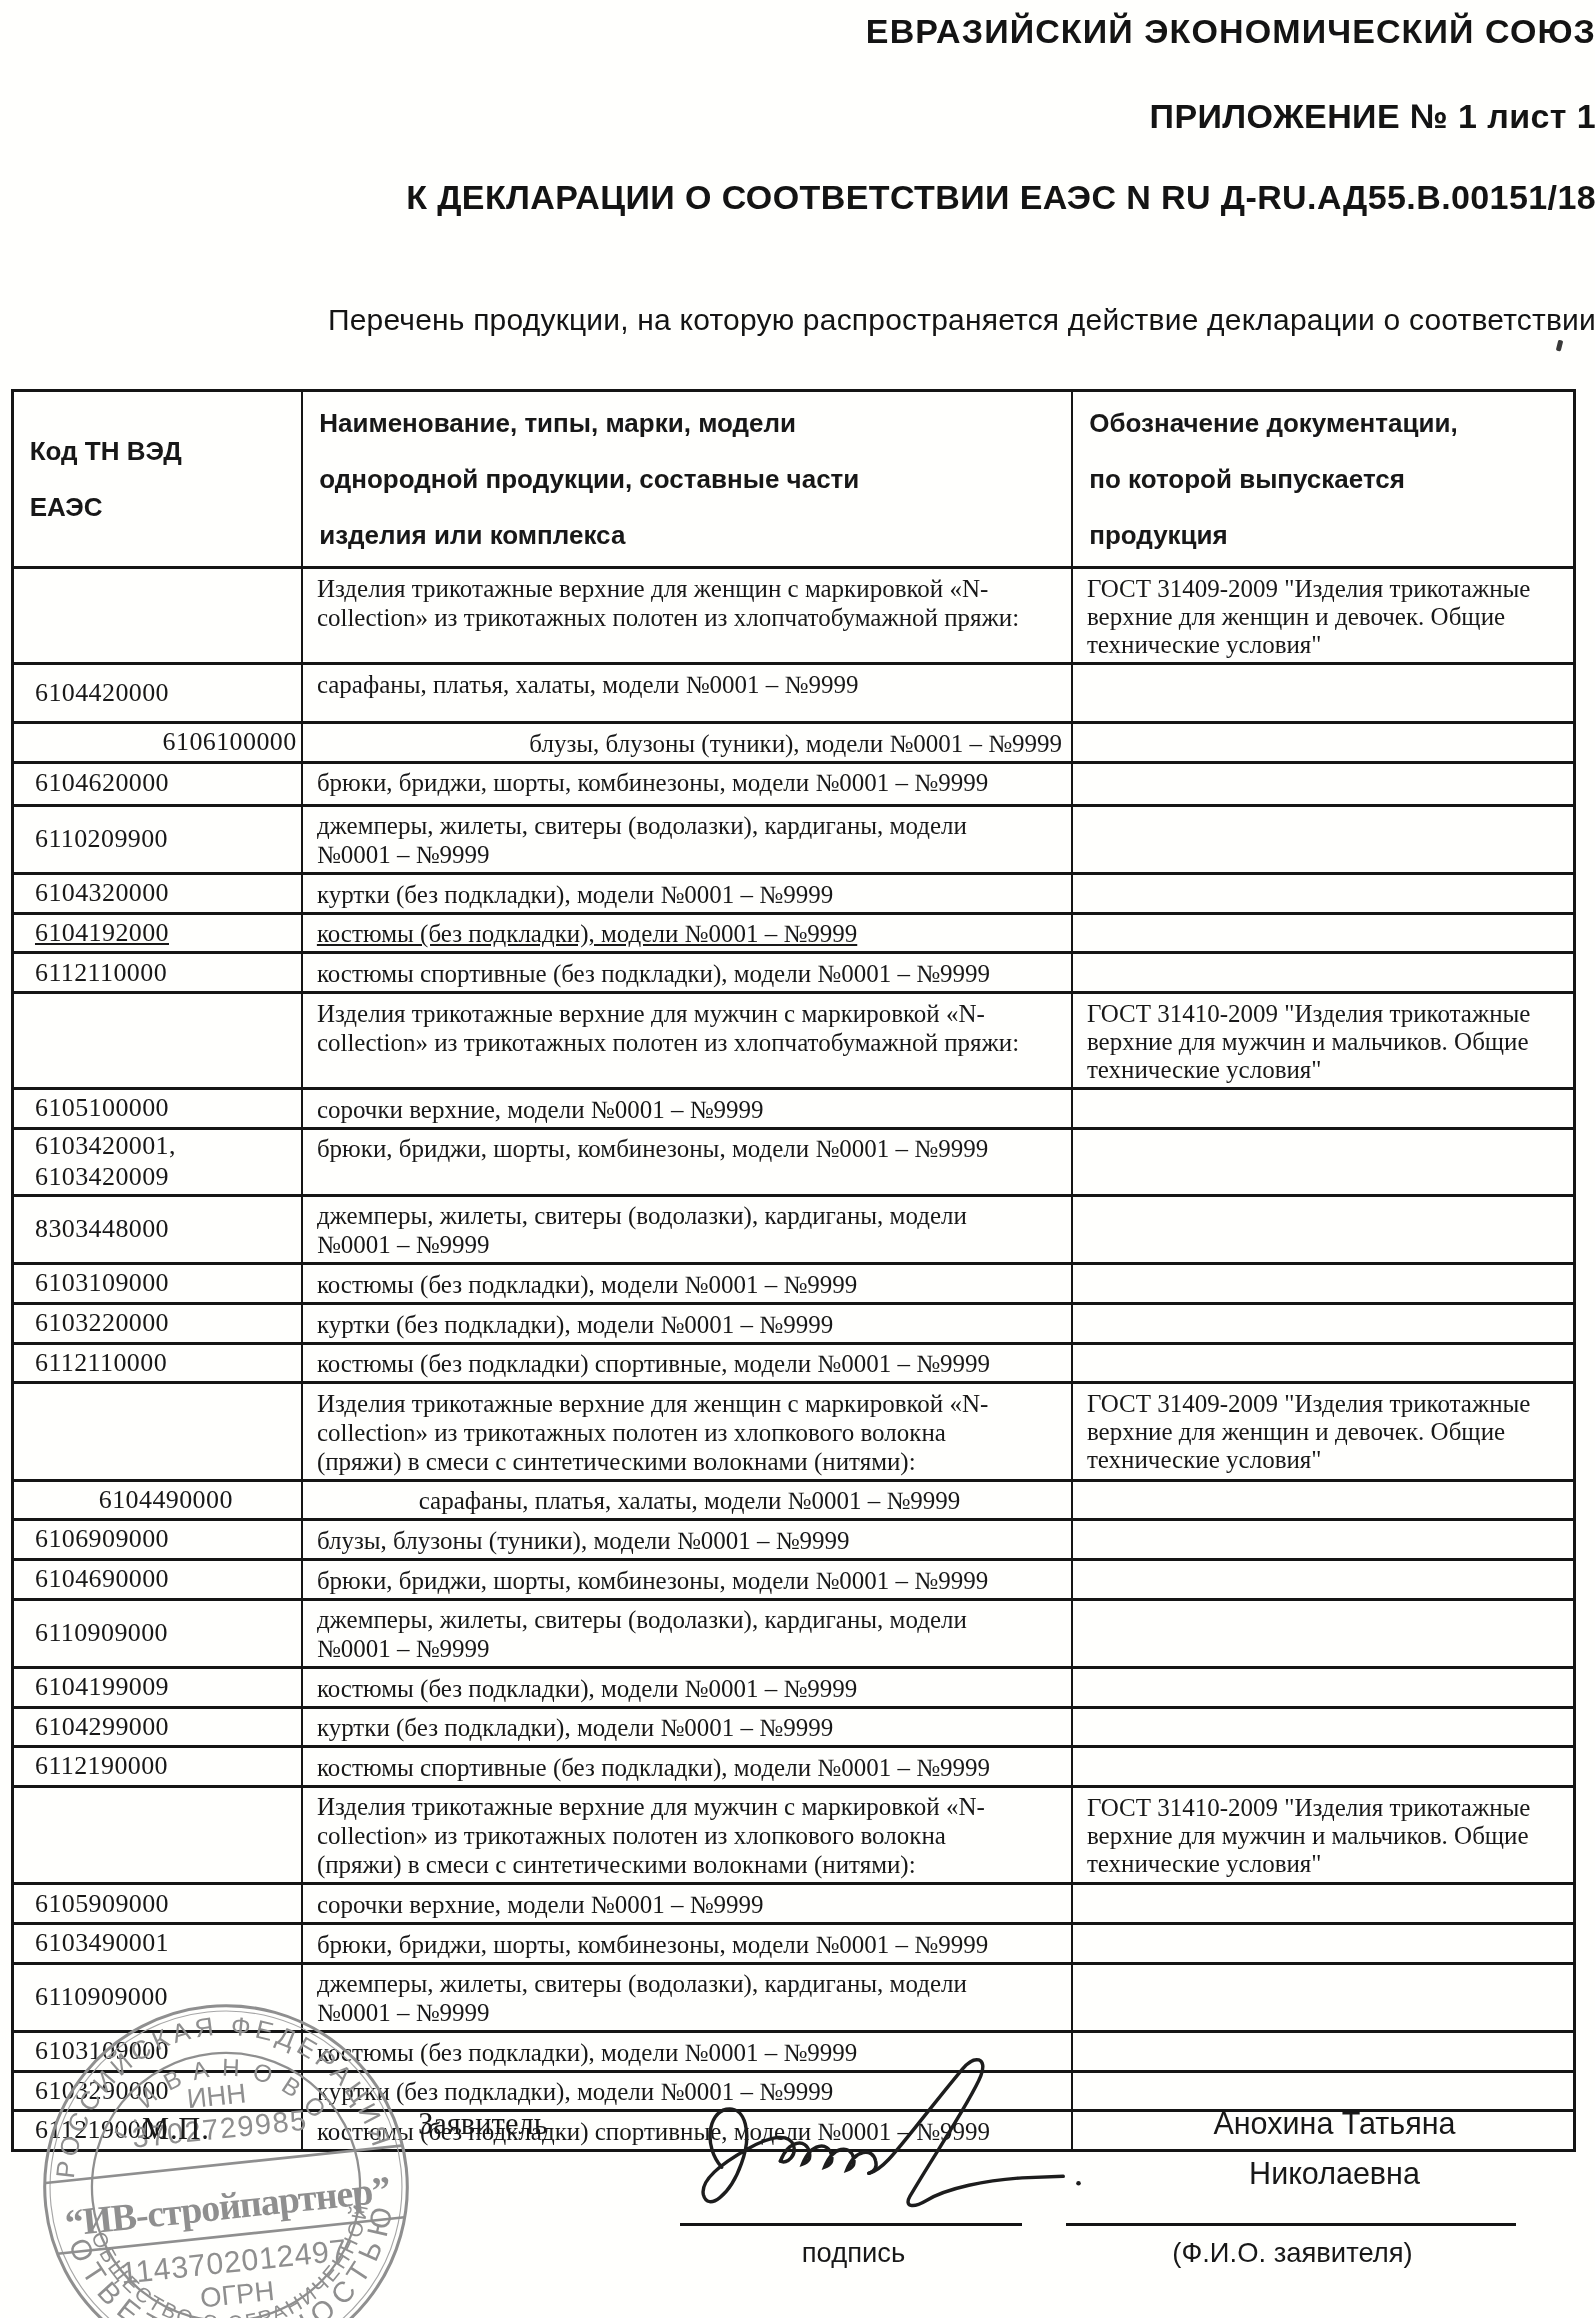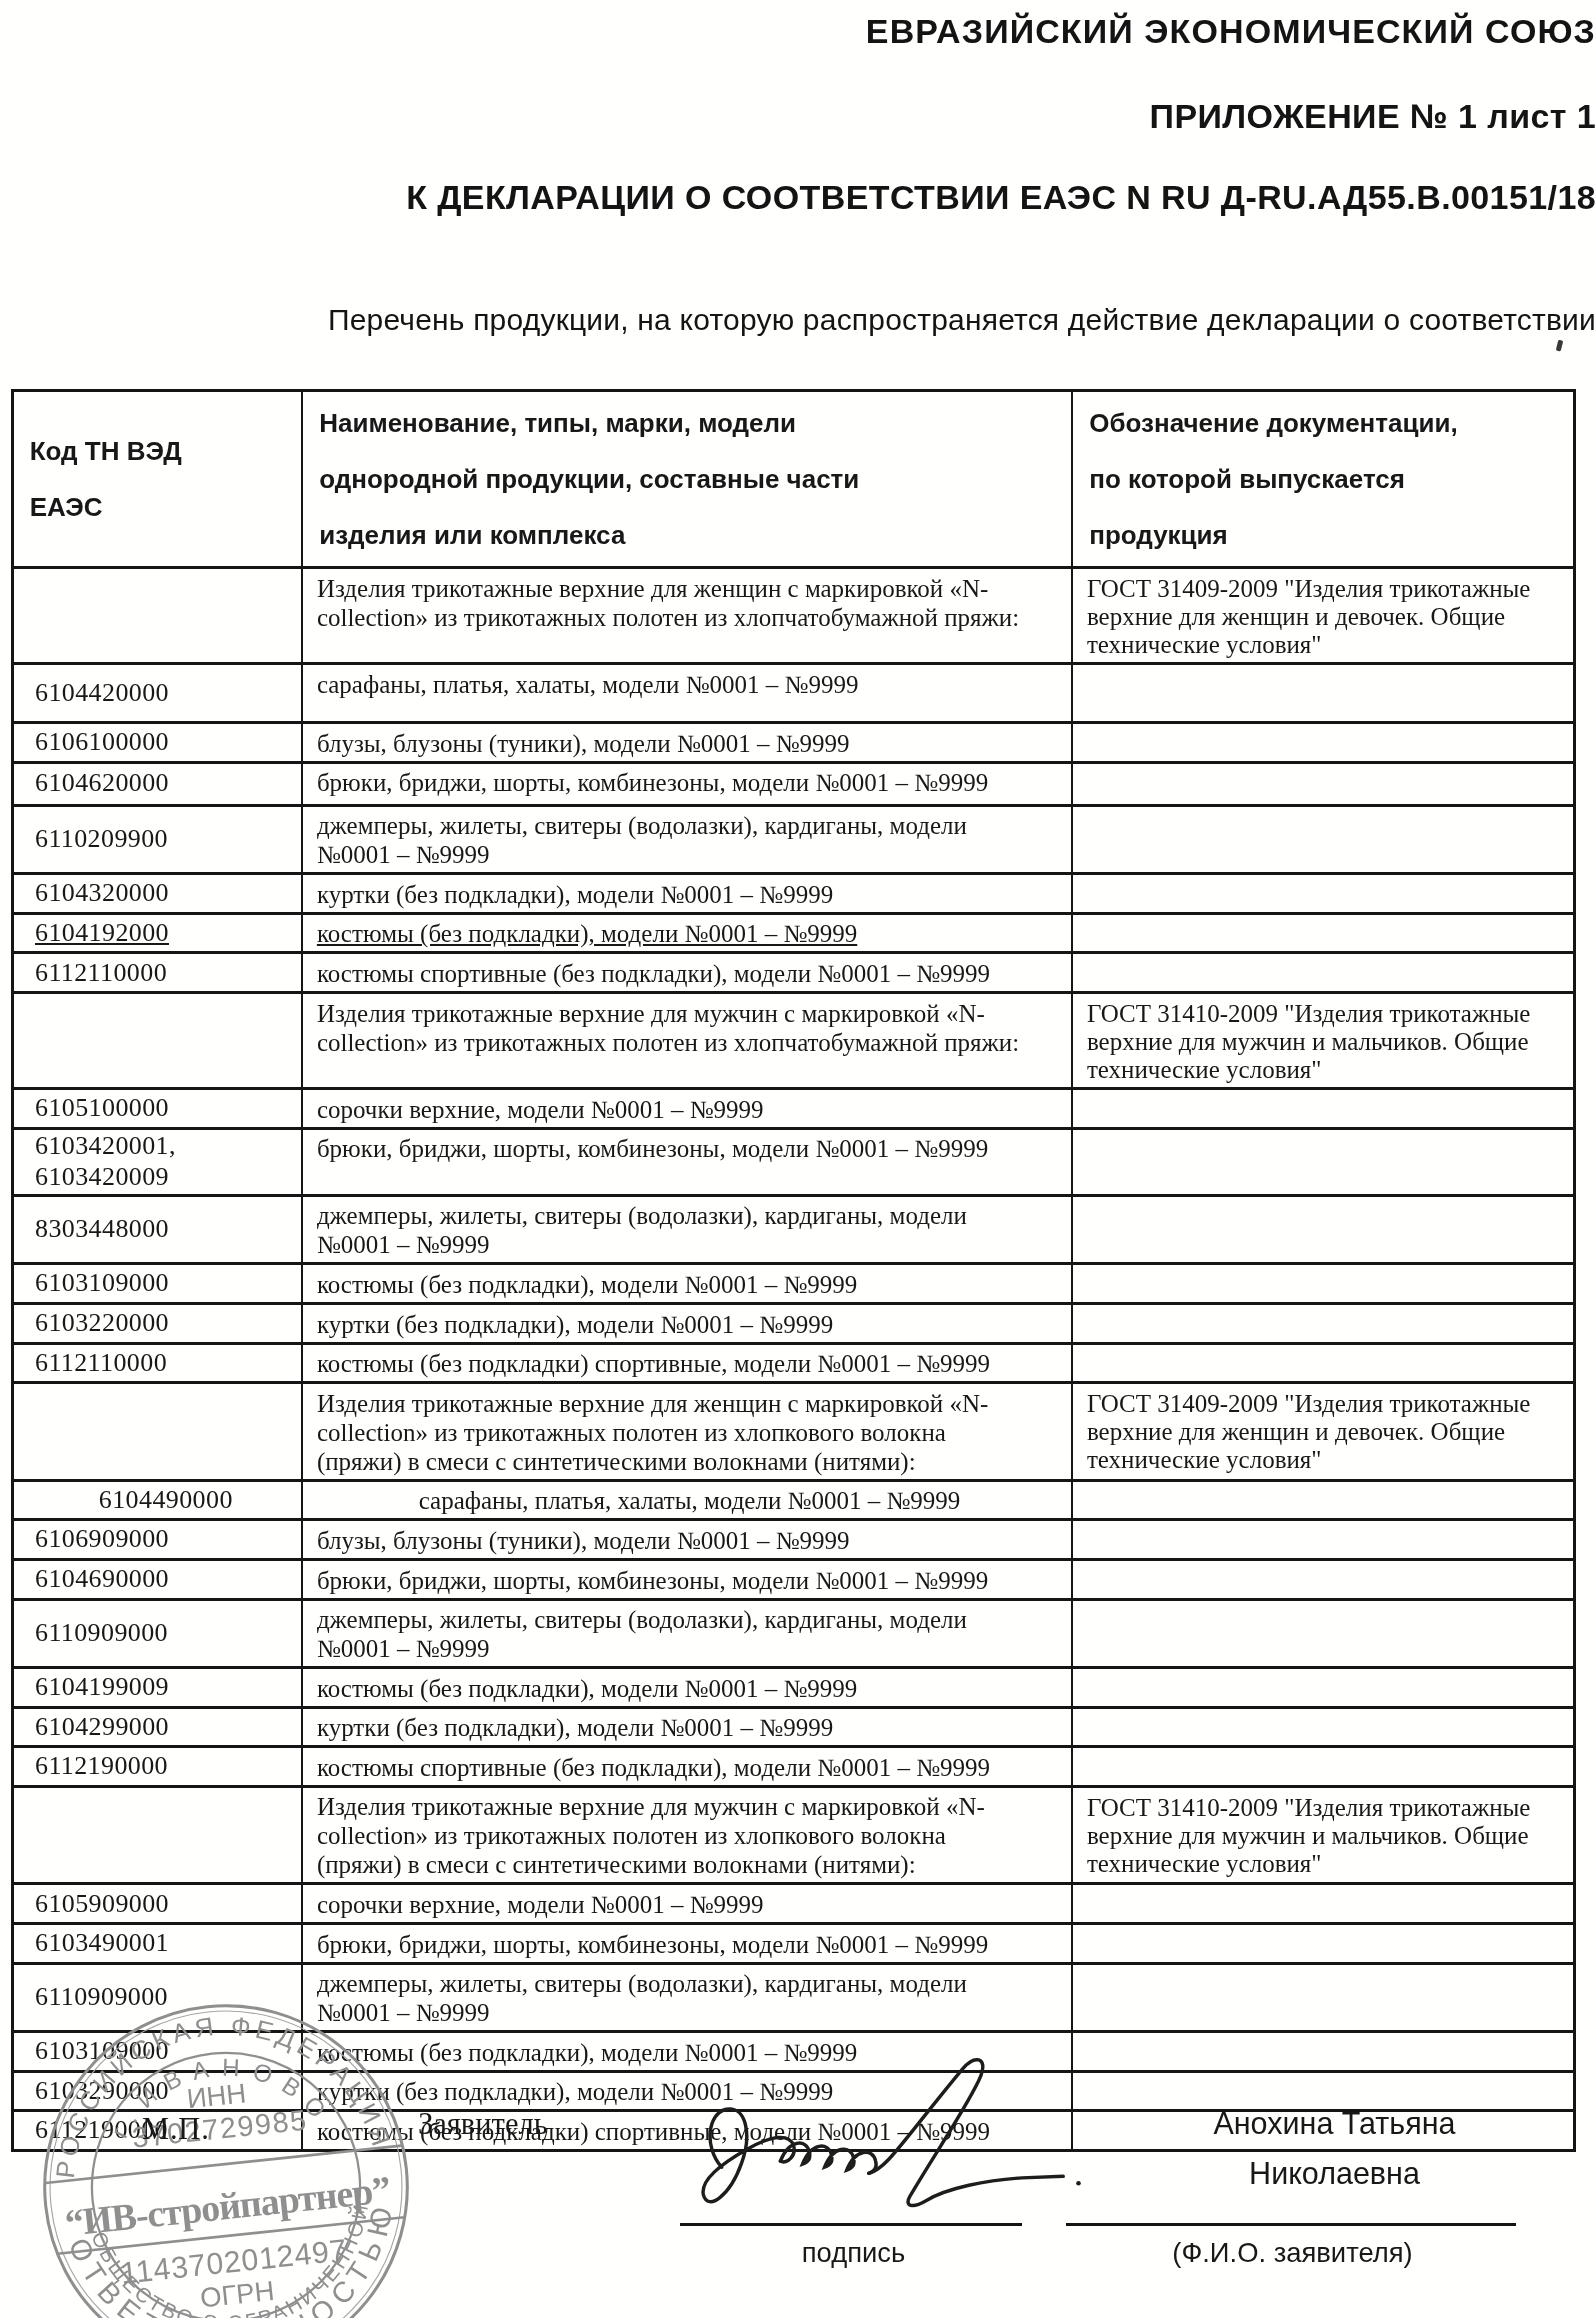--- a/index.html
+++ b/index.html
@@ -111,21 +111,21 @@
 collection» из трикотажных полотен из хлопчатобумажной пряжи:</td>
           <td class="doc">ГОСТ 31409-2009 "Изделия трикотажные
 верхние для женщин и девочек. Общие
 технические условия"</td>
         </tr>
         <tr style="height: 59px;">
           <td class="code">6104420000</td>
           <td class="name">сарафаны, платья, халаты, модели №0001 – №9999</td>
           <td class="doc"></td>
         </tr>
-        <tr style="height: 37px;">
+        <tr style="height: 37px; text-align: right;">
           <td class="code">6106100000</td>
           <td class="name">блузы, блузоны (туники), модели №0001 – №9999</td>
           <td class="doc"></td>
         </tr>
         <tr style="height: 43px;">
           <td class="code">6104620000</td>
           <td class="name">брюки, бриджи, шорты, комбинезоны, модели №0001 – №9999</td>
           <td class="doc"></td>
         </tr>
         <tr style="height: 67px;">

